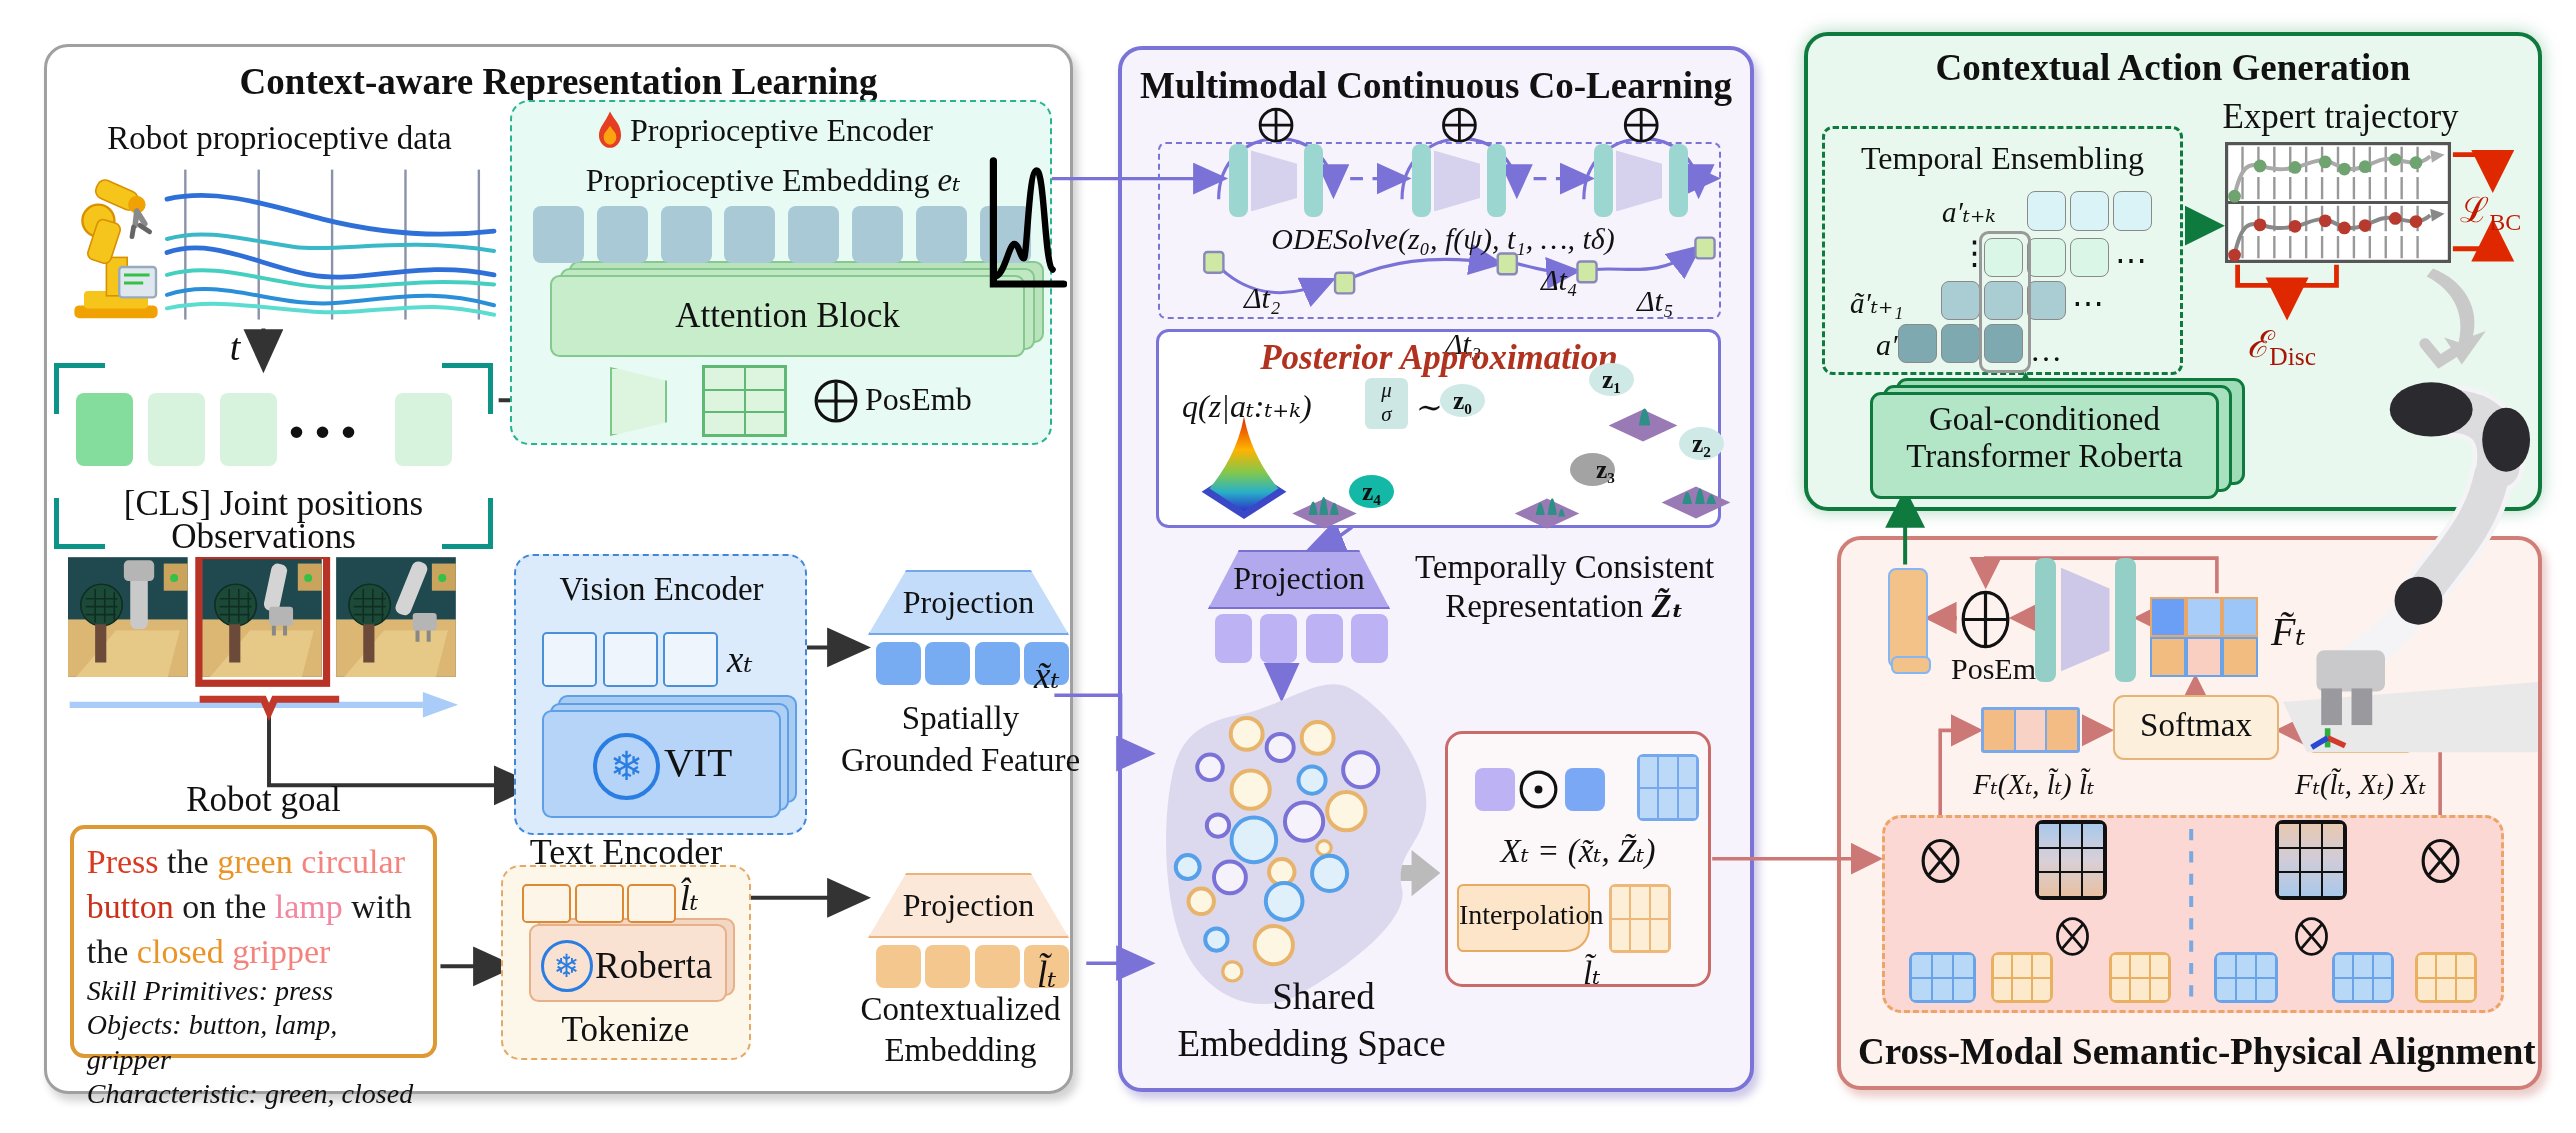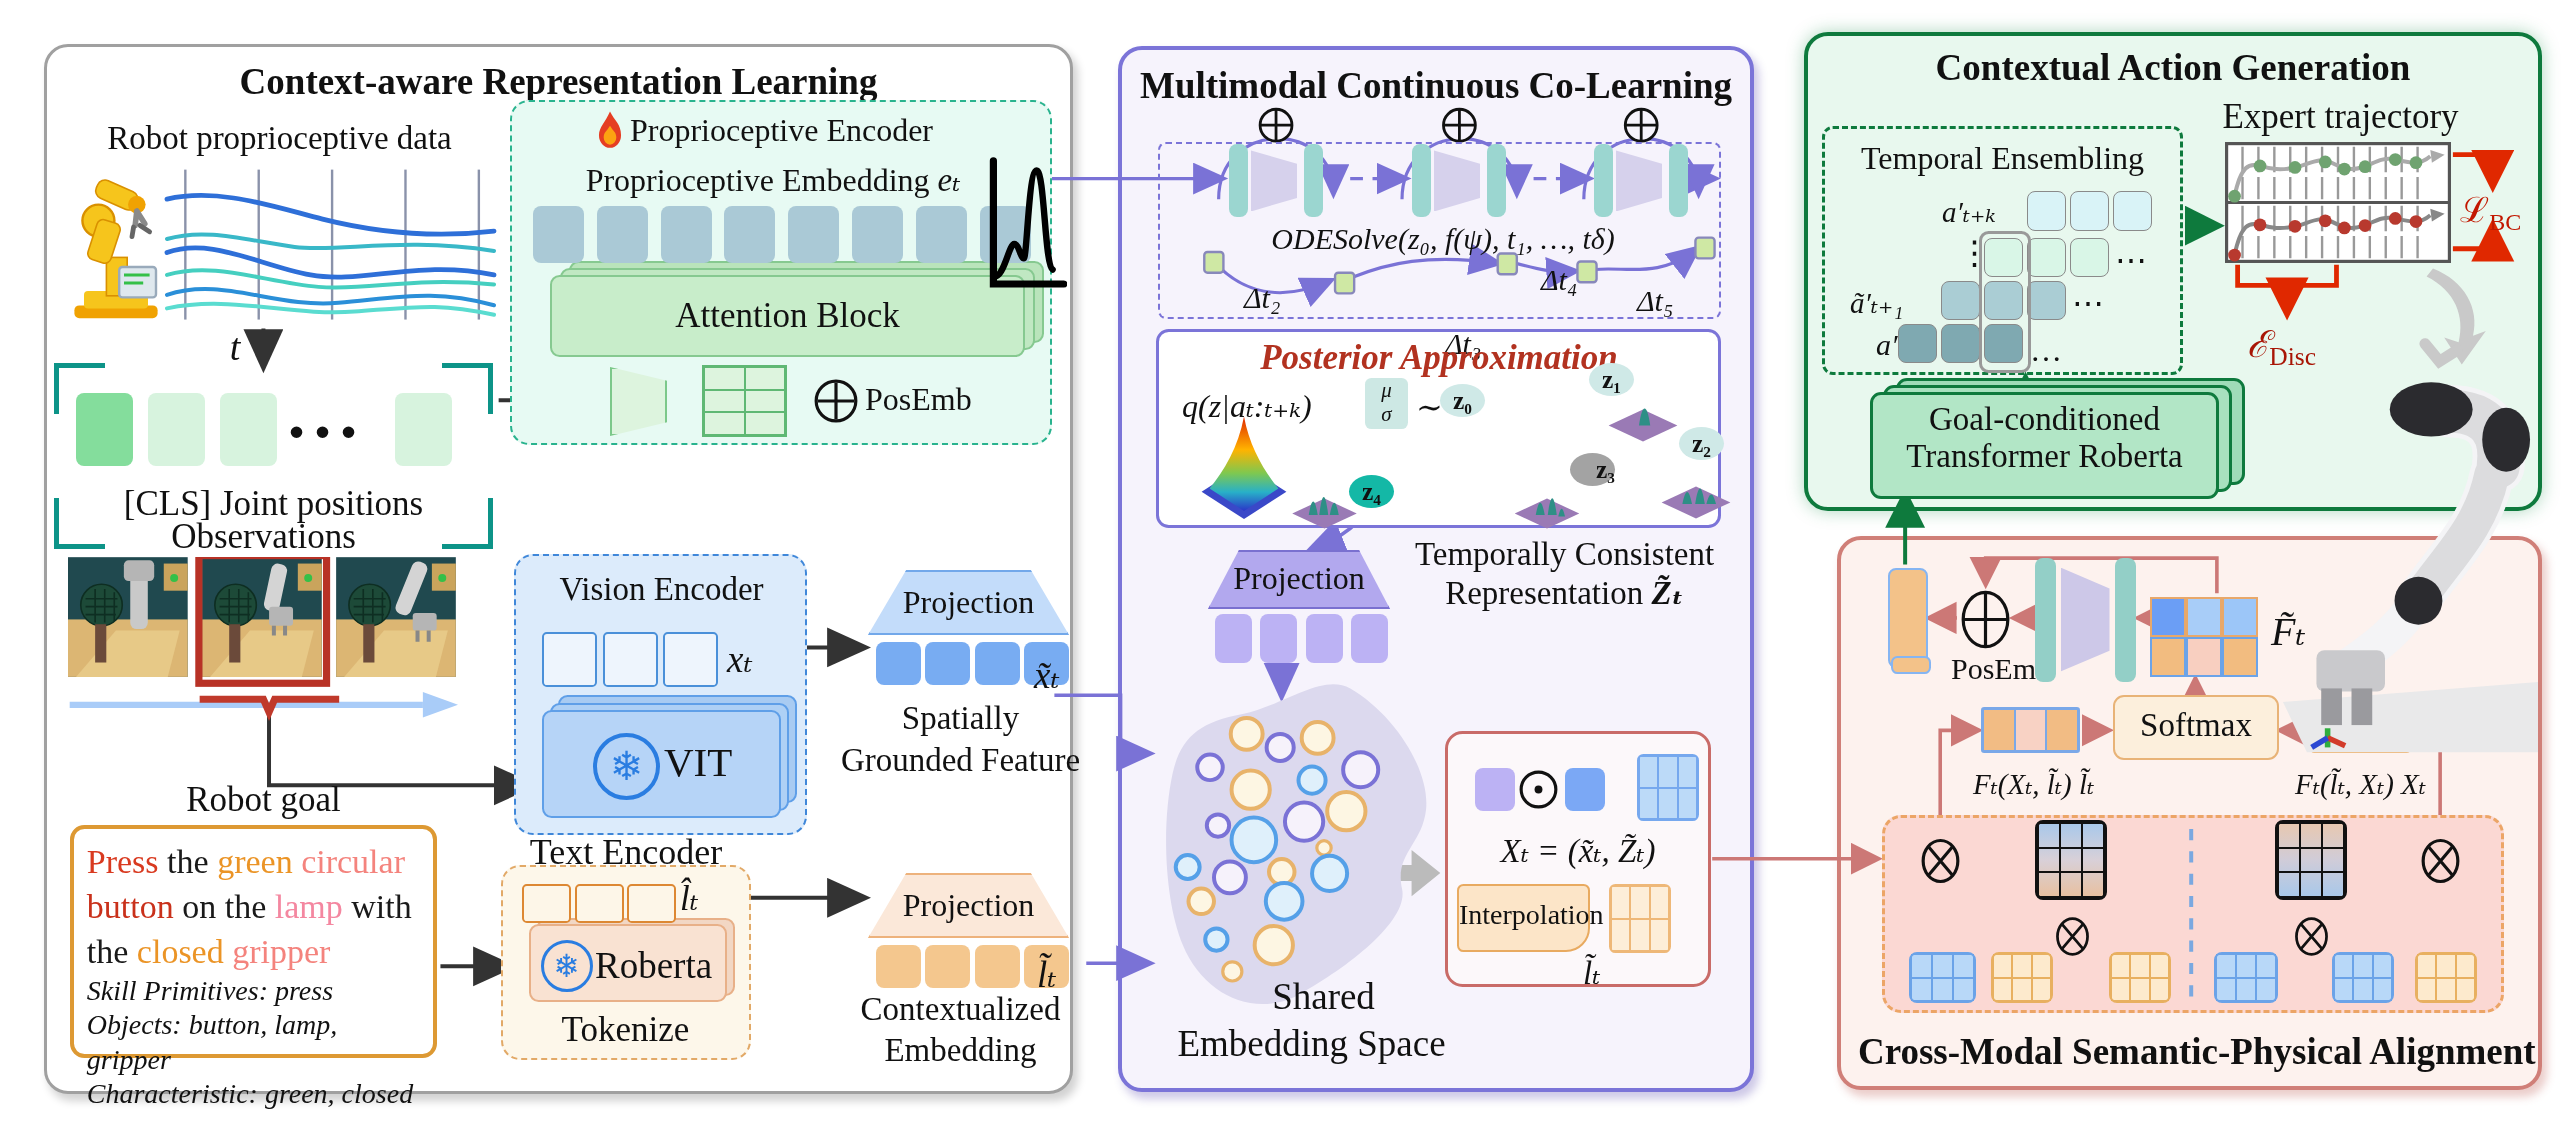--- a/index.html
+++ b/index.html
@@ -295,21 +295,21 @@
     <polygon points="45,18 88,38 45,58 2,38" fill="#9a7ab5"></polygon>
       <path d="M30 40 C34 18 38 18 42 40z M46 40 C50 10 54 10 58 40z M60 42 C63 28 66 28 69 42z" fill="#2e8f86"></path>
   </svg>
   <svg class="abs z5" style="left:1286px;top:485px;" width="77" height="45" viewBox="0 0 90 60">
     <polygon points="45,18 88,38 45,58 2,38" fill="#9a7ab5"></polygon>
       <path d="M24 40 C28 16 32 16 36 40z M38 40 C42 8 46 8 50 40z M52 40 C56 18 60 18 64 40z" fill="#2e8f86"></path>
   </svg>
 
   <div class="trap z4" style="left:1208px;top:550px;width:182px;height:59px;background:#b2a8ee;border:2.4px solid #7a70d0;clip-path:polygon(17% 0,83% 0,100% 100%,0 100%);"></div>
   <div class="abs z5 lbl" style="left:1208px;top:560px;width:182px;font-size:32px;">Projection</div>
-  <div class="abs z5" style="left:1397px;top:536px;width:335px;text-align:center;font-size:33px;">
+  <div class="abs z5" style="left:1397px;top:549px;width:335px;text-align:center;font-size:33px;">
     <div>Temporally Consistent</div>
     <div><span>Representation</span> <b class="math">Z̃ₜ</b></div>
   </div>
   <div class="abs z5" style="left:1215px;top:614px;width:183px;height:49px;">
     <div class="tok" style="left:0;width:37px;height:49px;background:#bcb2f4;"></div>
     <div class="tok" style="left:45px;width:37px;height:49px;background:#bcb2f4;"></div>
     <div class="tok" style="left:91px;width:37px;height:49px;background:#bcb2f4;"></div>
     <div class="tok" style="left:136px;width:37px;height:49px;background:#bcb2f4;"></div>
   </div>
 

